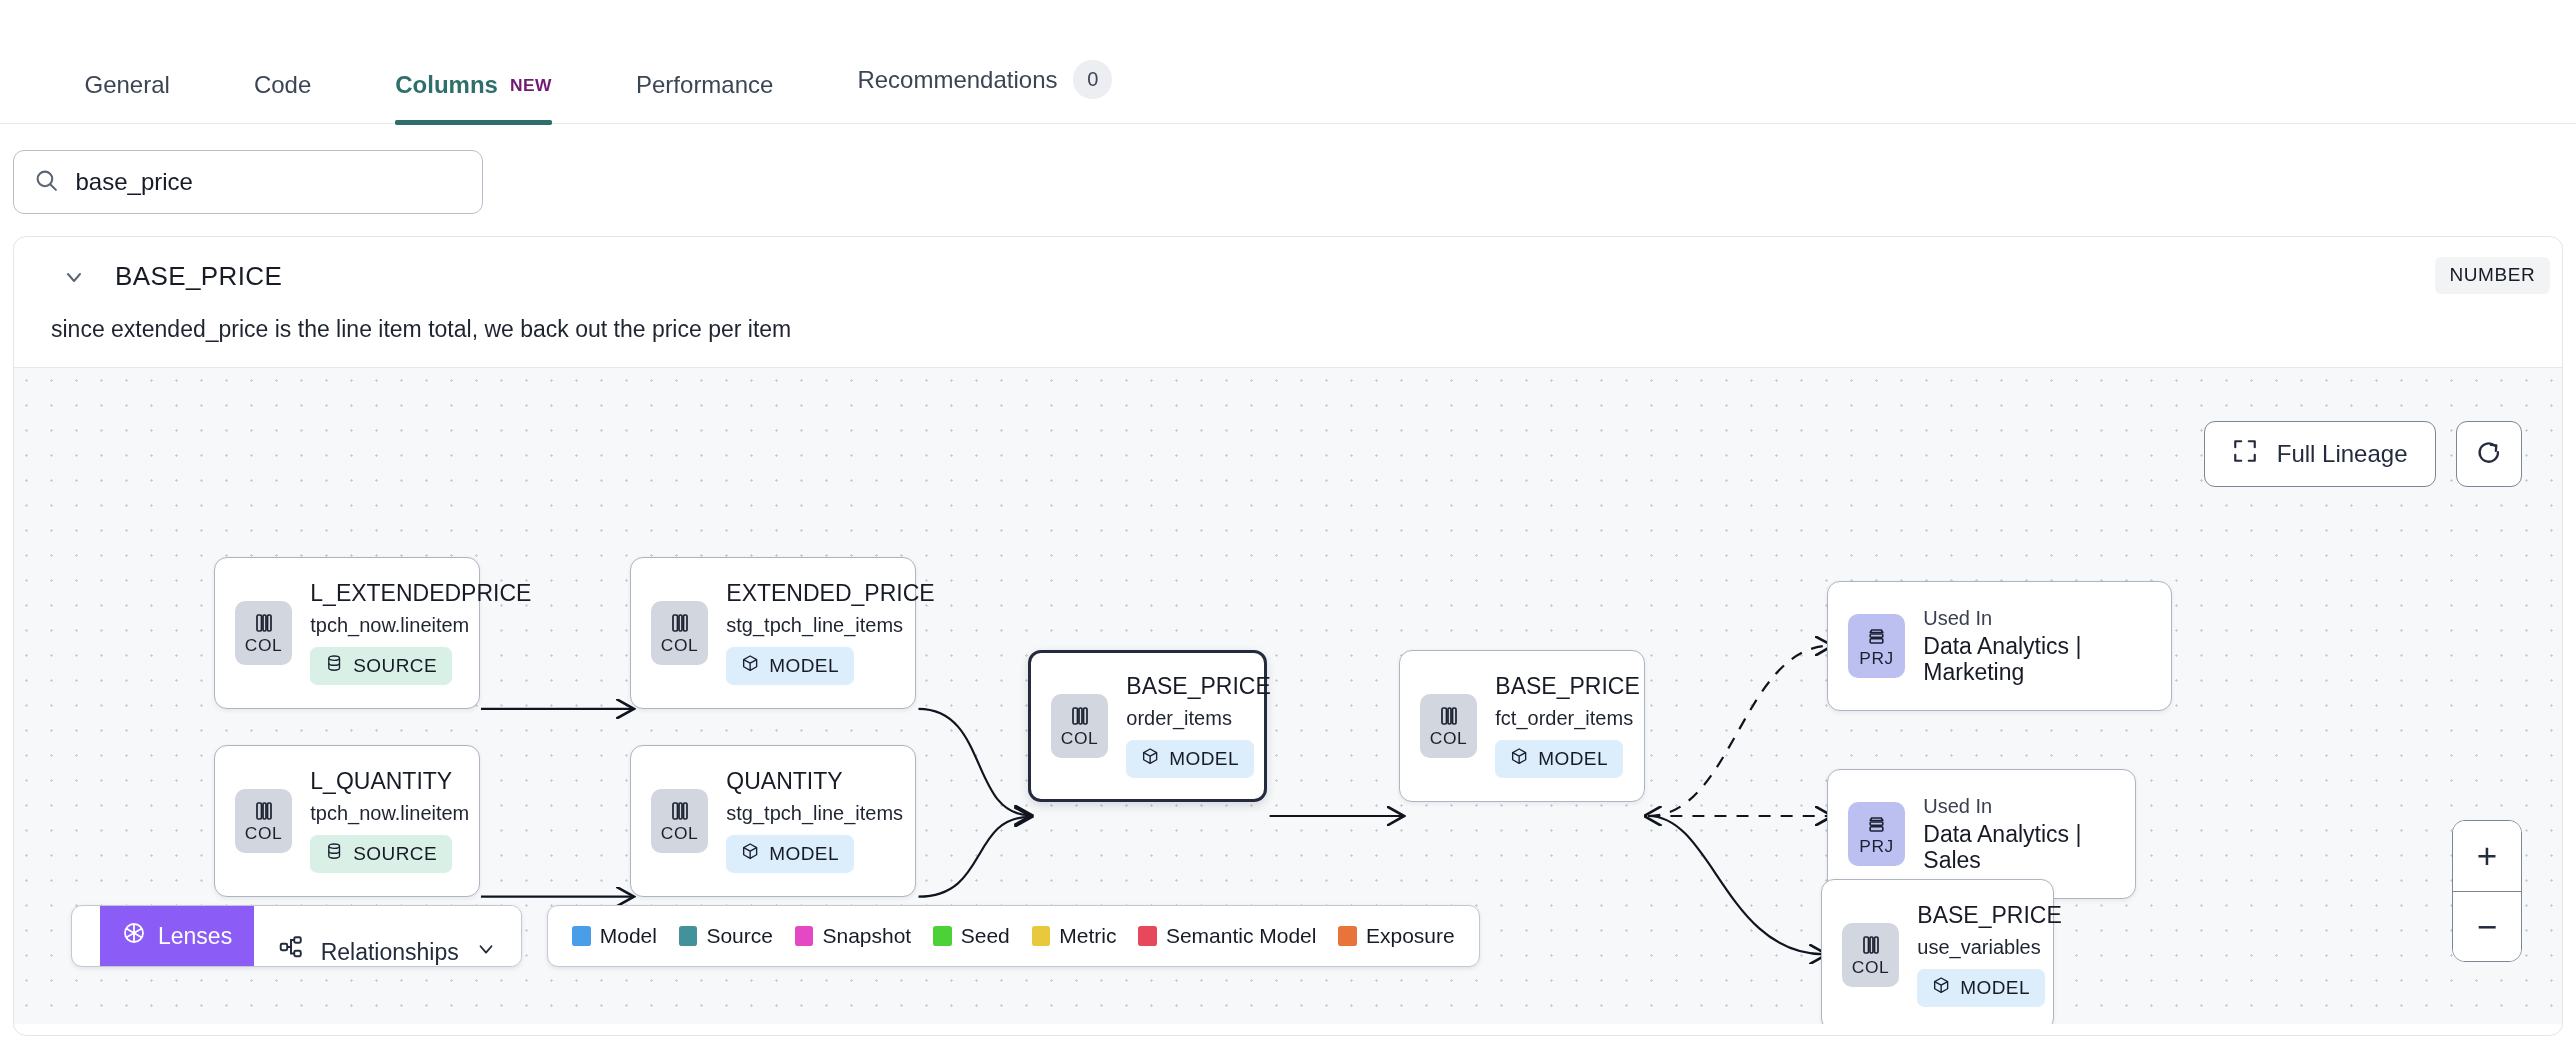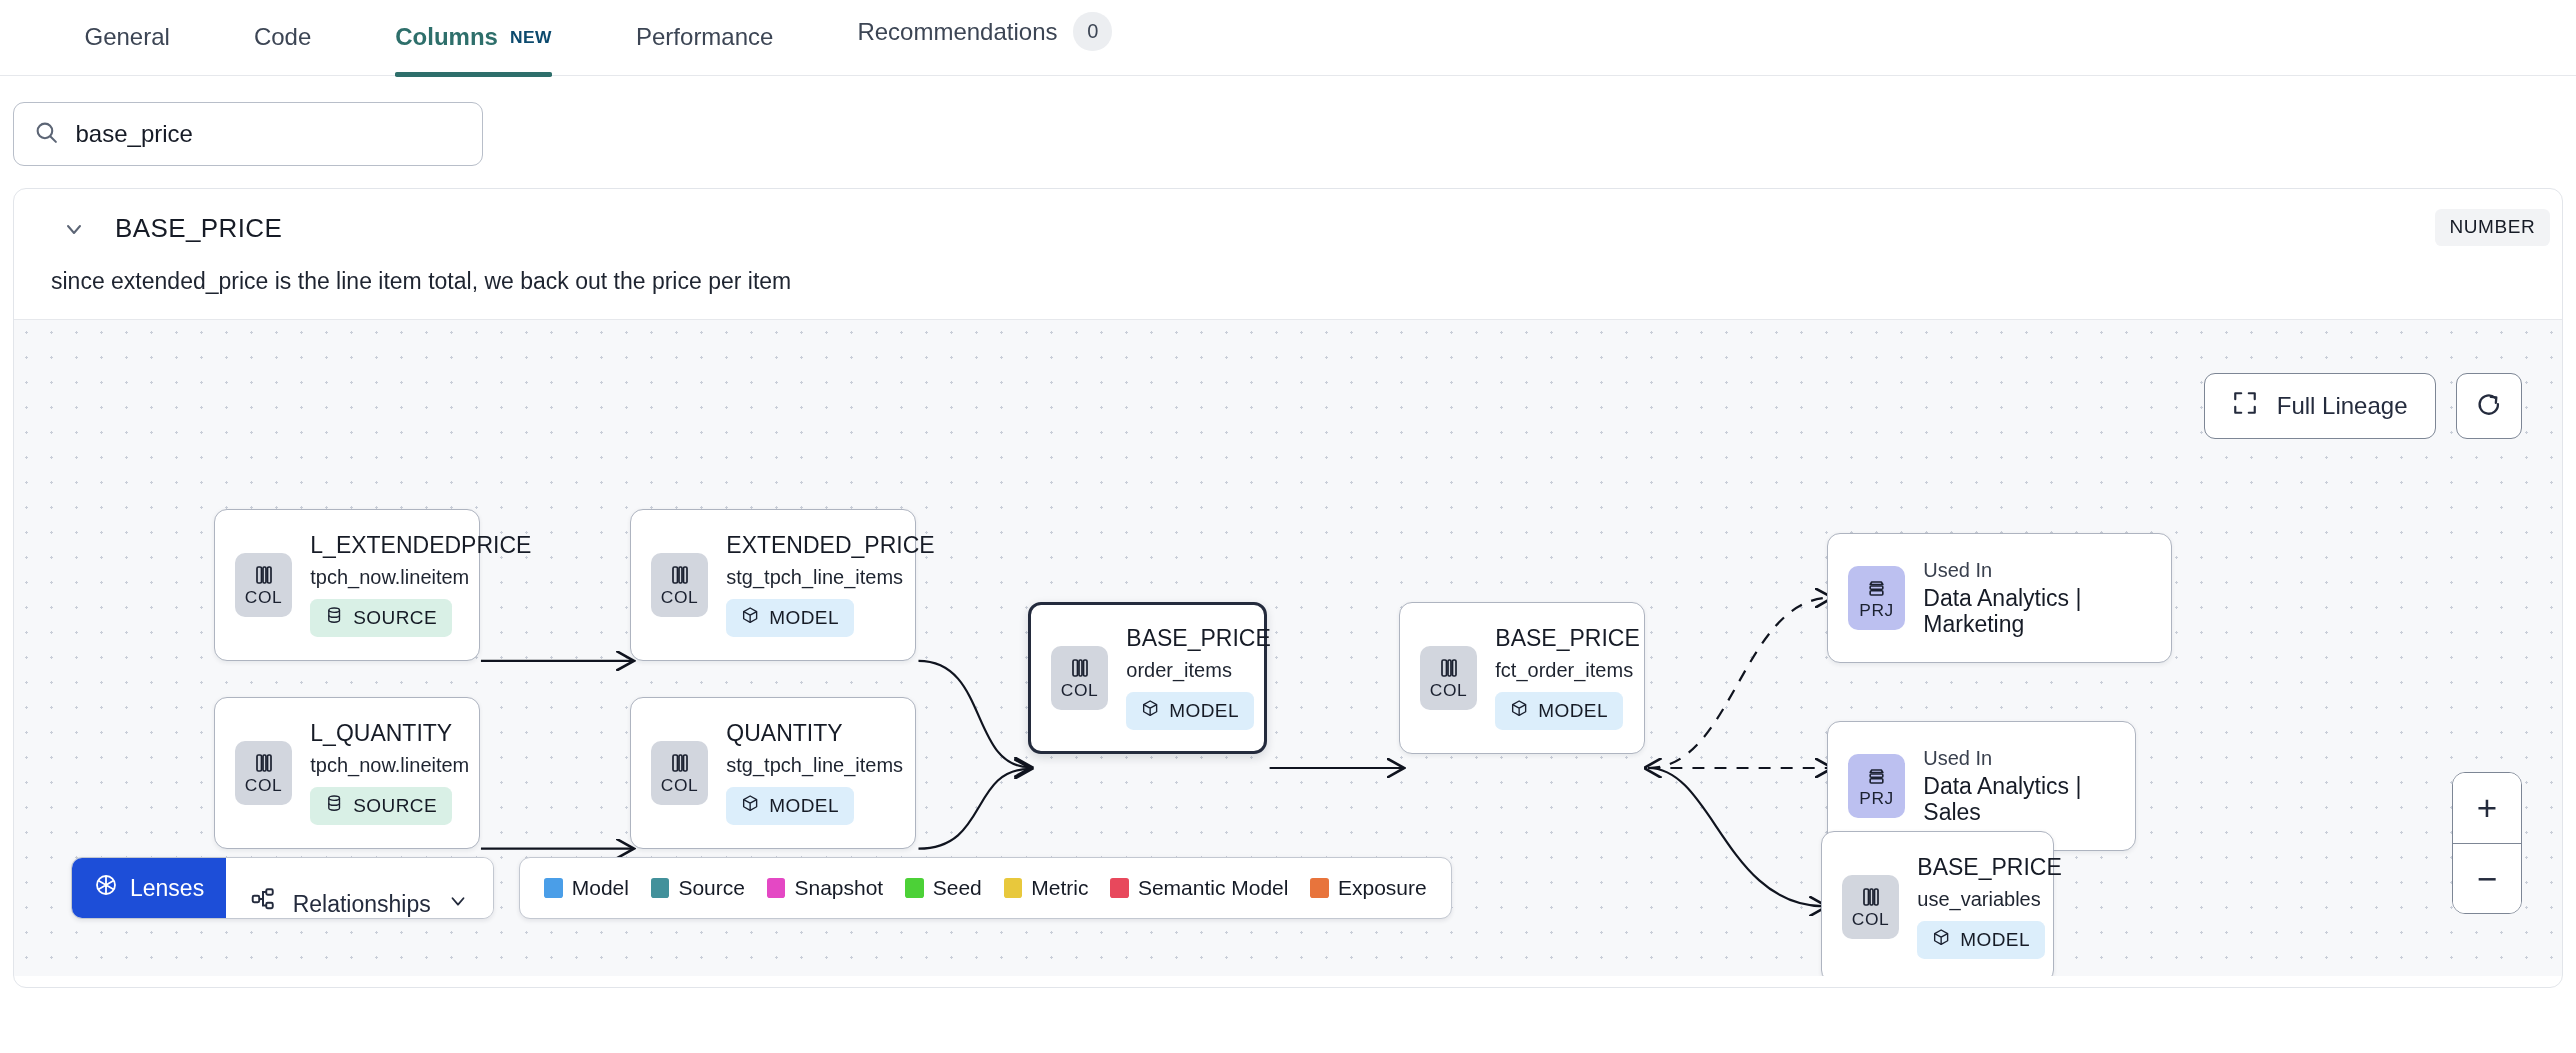--- a/index.html
+++ b/index.html
@@ -11,20 +11,21 @@
   }
 
   
   .tabbar {
     position: relative;
     height: 76px;
     border-bottom: 1.8px solid #e6e8ec;
     display: flex;
     align-items: flex-end;
     padding-left: 57px;
+    margin-top: 48px;
   }
   .tab {
     display: flex;
     align-items: center;
     gap: 12px;
     padding: 0 27.5px 24px 27.5px;
     font-size: 24px;
     color: #3c4554;
     cursor: pointer;
     position: relative;
@@ -36,21 +37,21 @@
     content: "";
     position: absolute;
     left: 27.5px; right: 27.5px; bottom: -1.8px;
     height: 4.6px;
     background: #2e6f6b;
     border-radius: 1.8px;
   }
   .newbadge {
     font-size: 17.4px;
     font-weight: 700;
-    color: #0c4a6e;
+    color: #701a75;
     letter-spacing: 0.5px;
   }
   .countpill {
     min-width: 39px;
     height: 39px;
     padding: 0 12px;
     border-radius: 19px;
     background: #eceef1;
     color: #3c4554;
     font-size: 20px;
@@ -266,24 +267,25 @@
     overflow: hidden;
     border: 1.8px solid #c3c8d1;
     background: #fff;
     box-shadow: 0 1.8px 4.6px rgba(20,25,40,.09);
   }
   .lensbtn {
     display: flex;
     align-items: center;
     gap: 12px;
     padding: 0 22px;
-    background: #1d4ed8;
+    background: #8b5cf6;
     color: #ffffff;
     font-size: 23px;
     cursor: pointer;
+    margin-left: 28px;
   }
   .relbtn {
     display: flex;
     align-items: flex-end;
     gap: 16.5px;
     padding: 0 24px;
     background: #fff;
     color: #242b3d;
     font-size: 23px;
     cursor: pointer;

